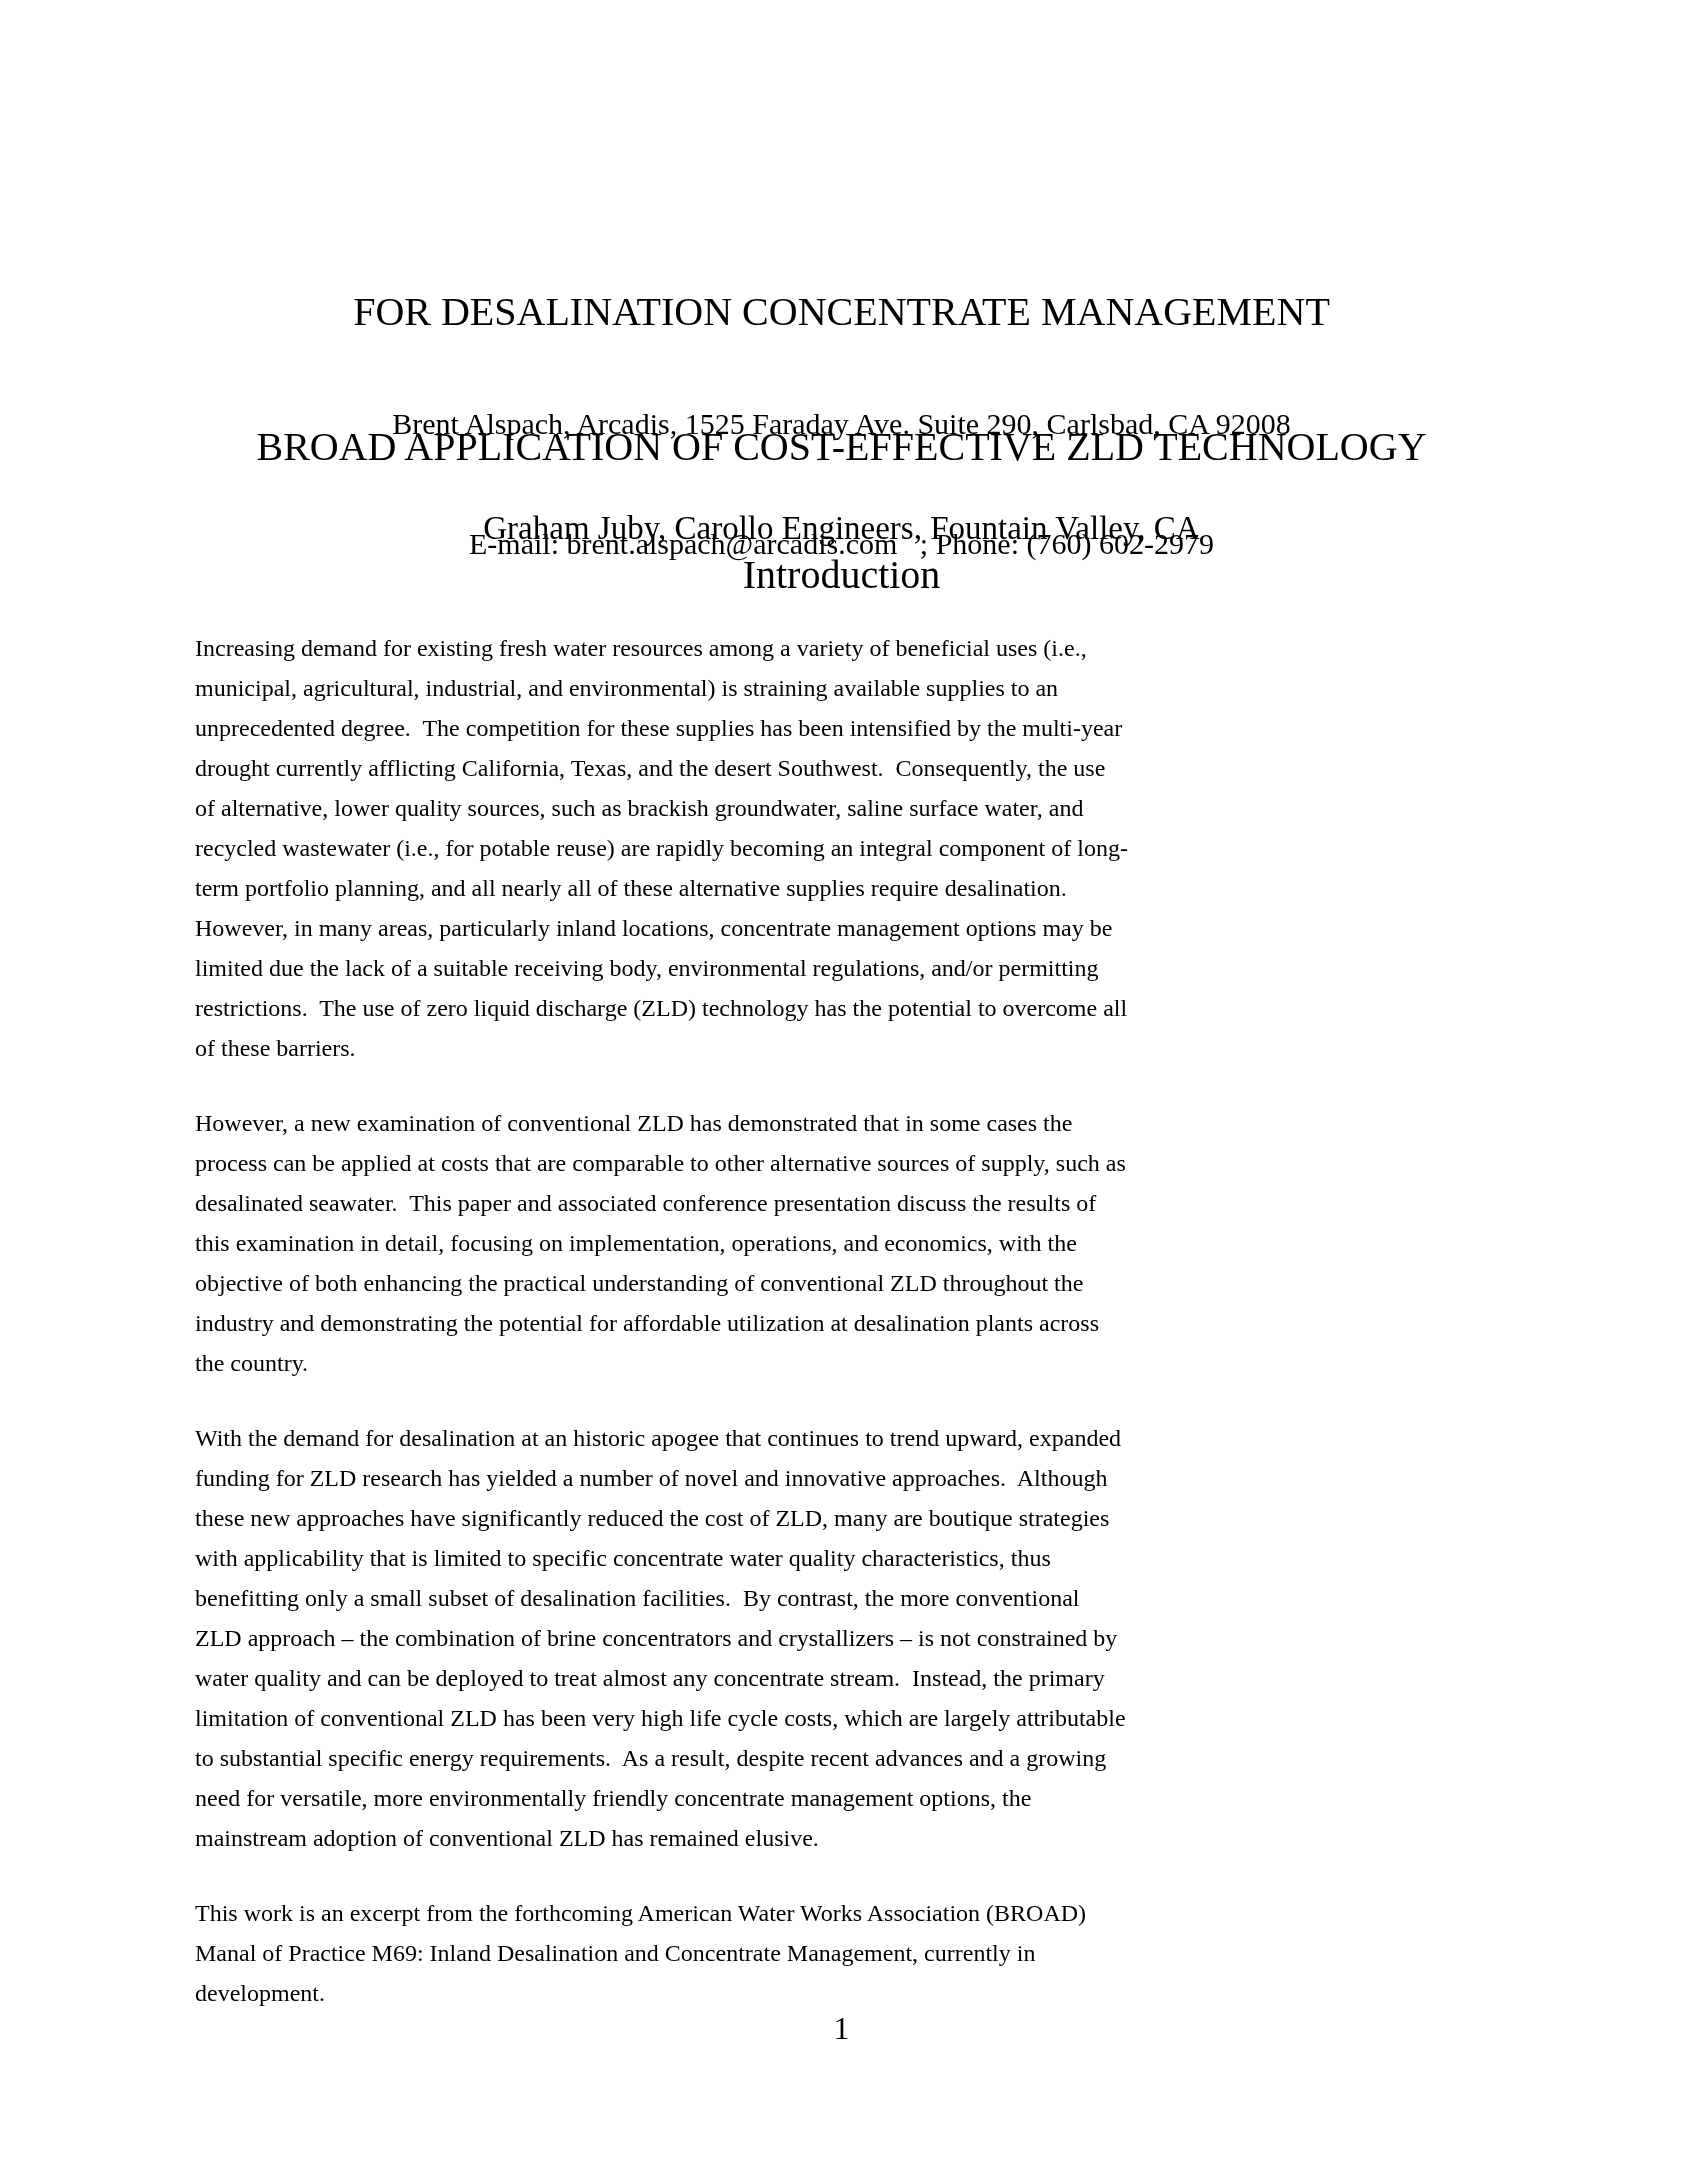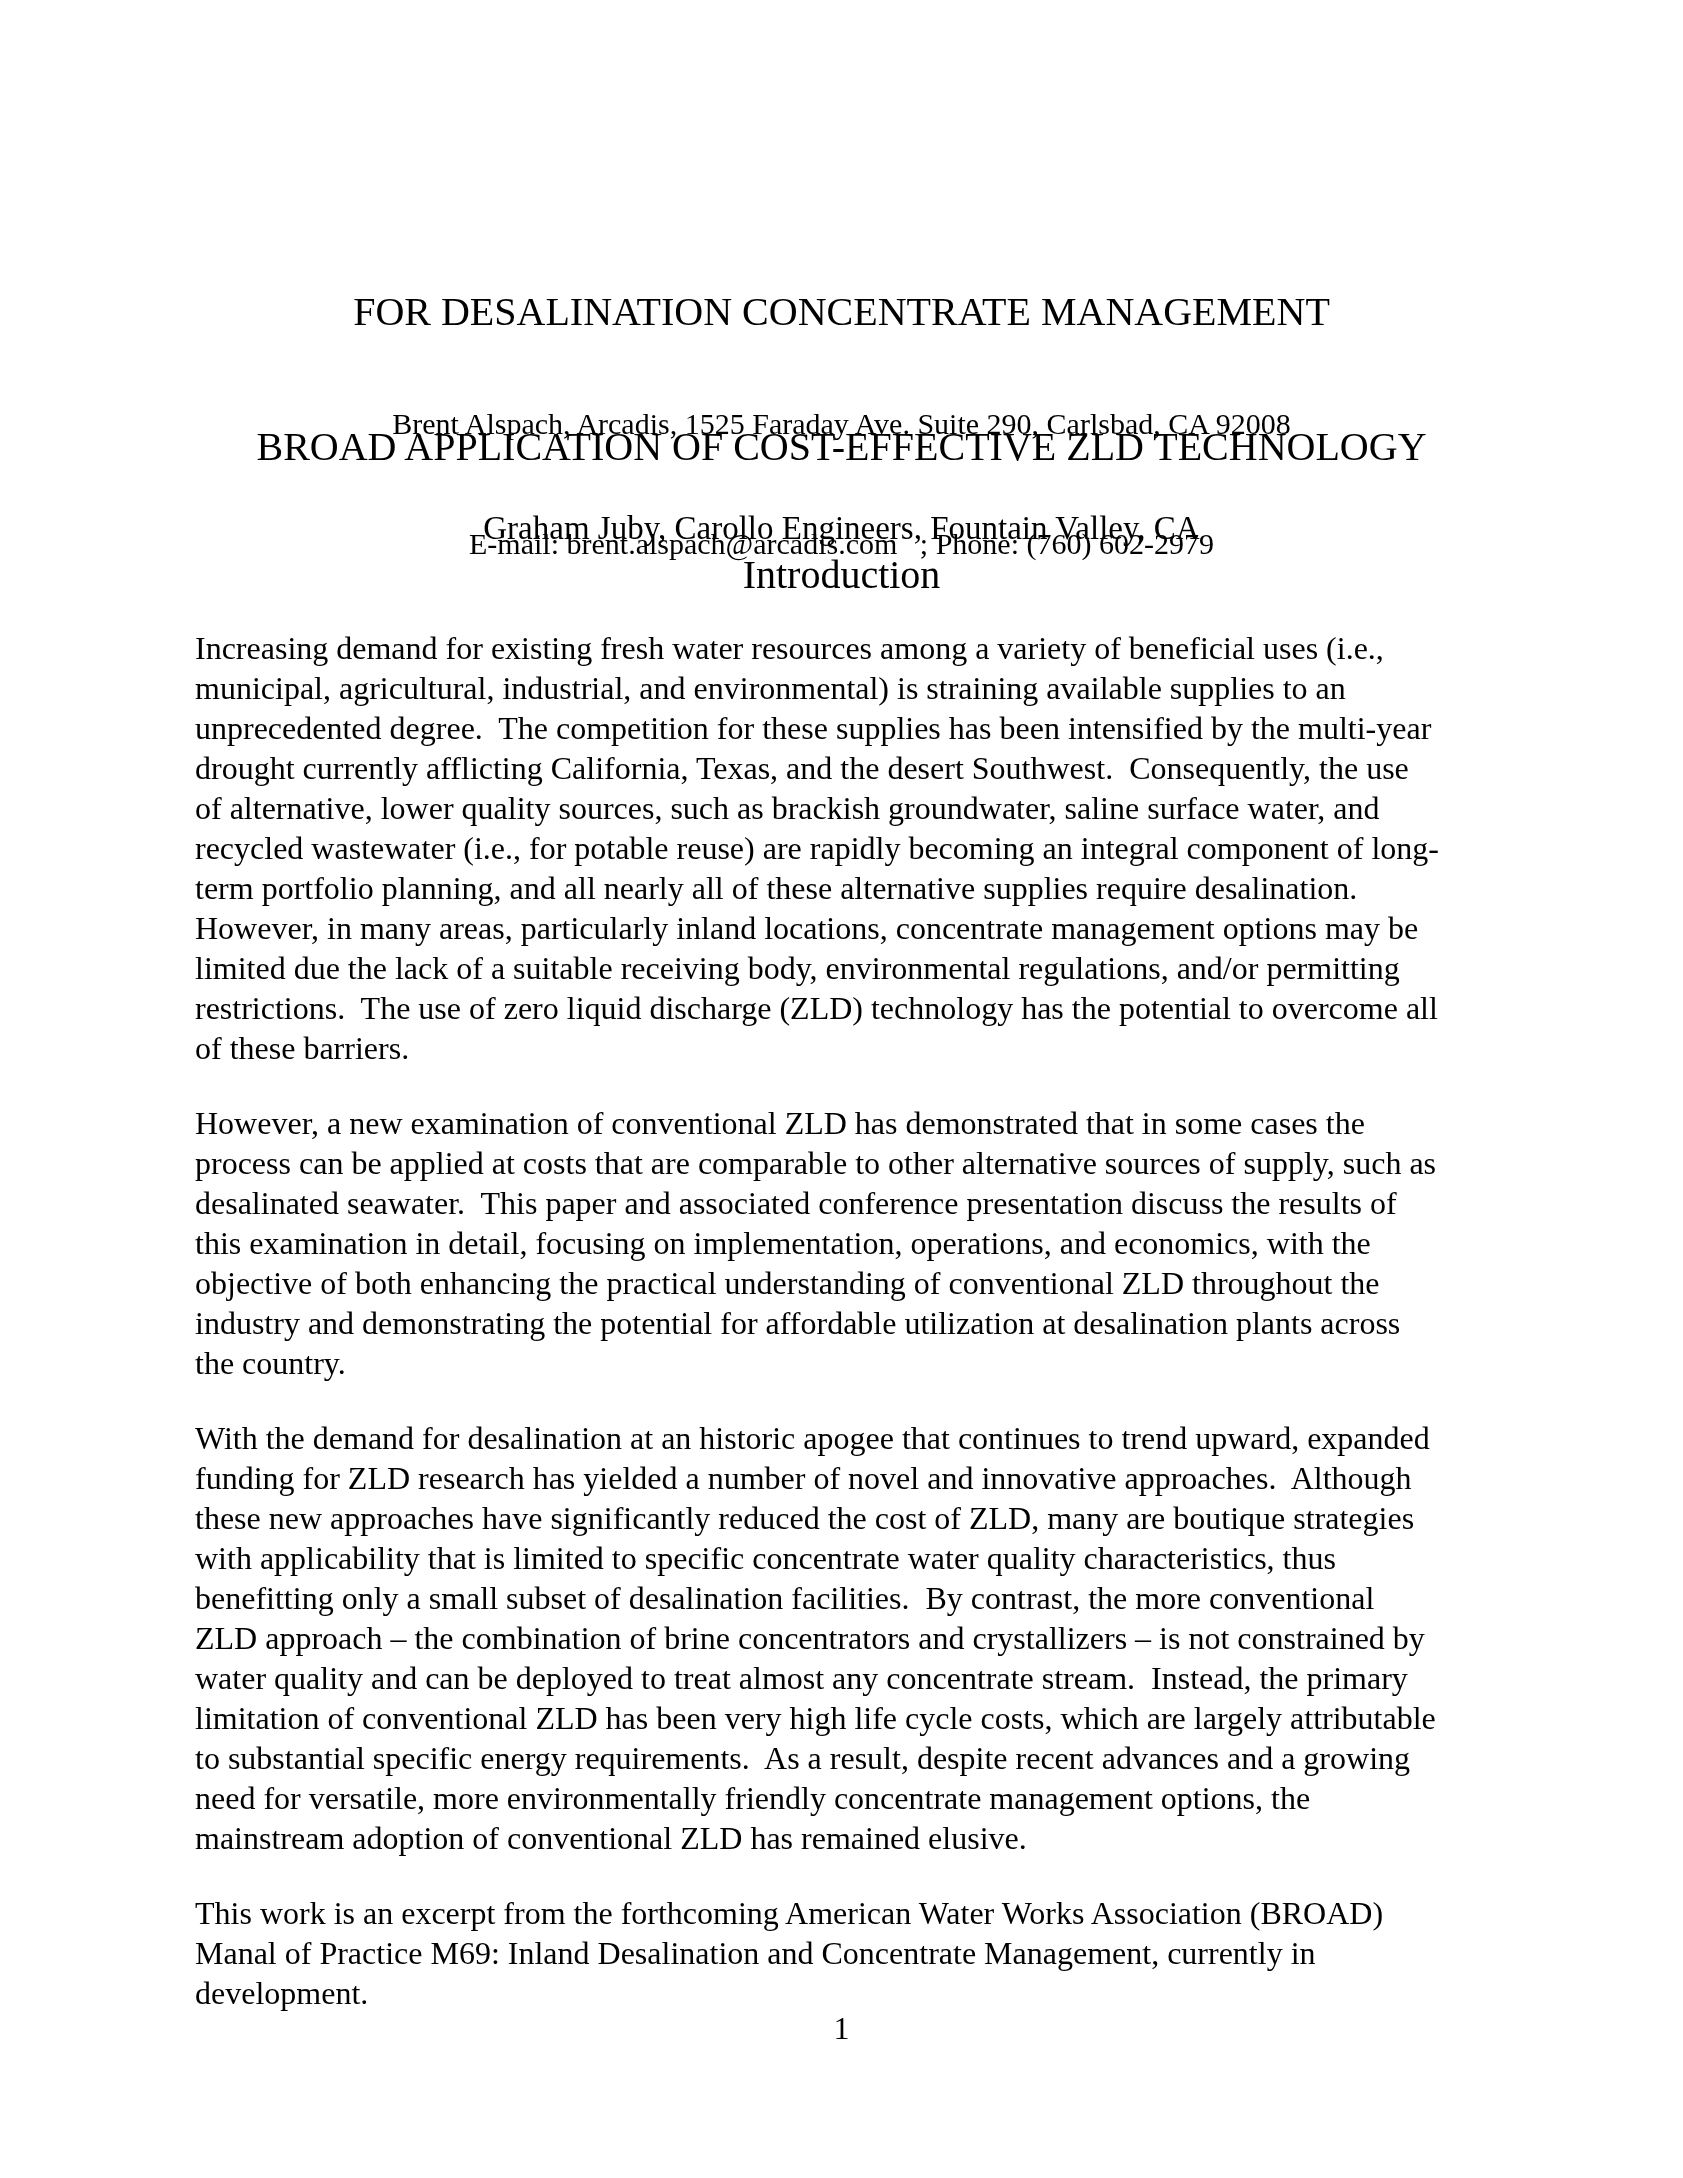--- a/index.html
+++ b/index.html
@@ -43,21 +43,21 @@
     top: 552px;
     font-size: 40px;
     line-height: 46px;
     font-weight: 400;
   }
   .body-text {
     position: absolute;
     top: 628px;
     left: 195px;
     width: 1307px;
-    font-size: 32px;
+    font-size: 24px;
     line-height: 40px;
   }
   .body-text p {
     margin: 0 0 35px 0;
     white-space: pre;
   }
   .page-number {
     top: 2010px;
     font-size: 32px;
     line-height: 36px;

